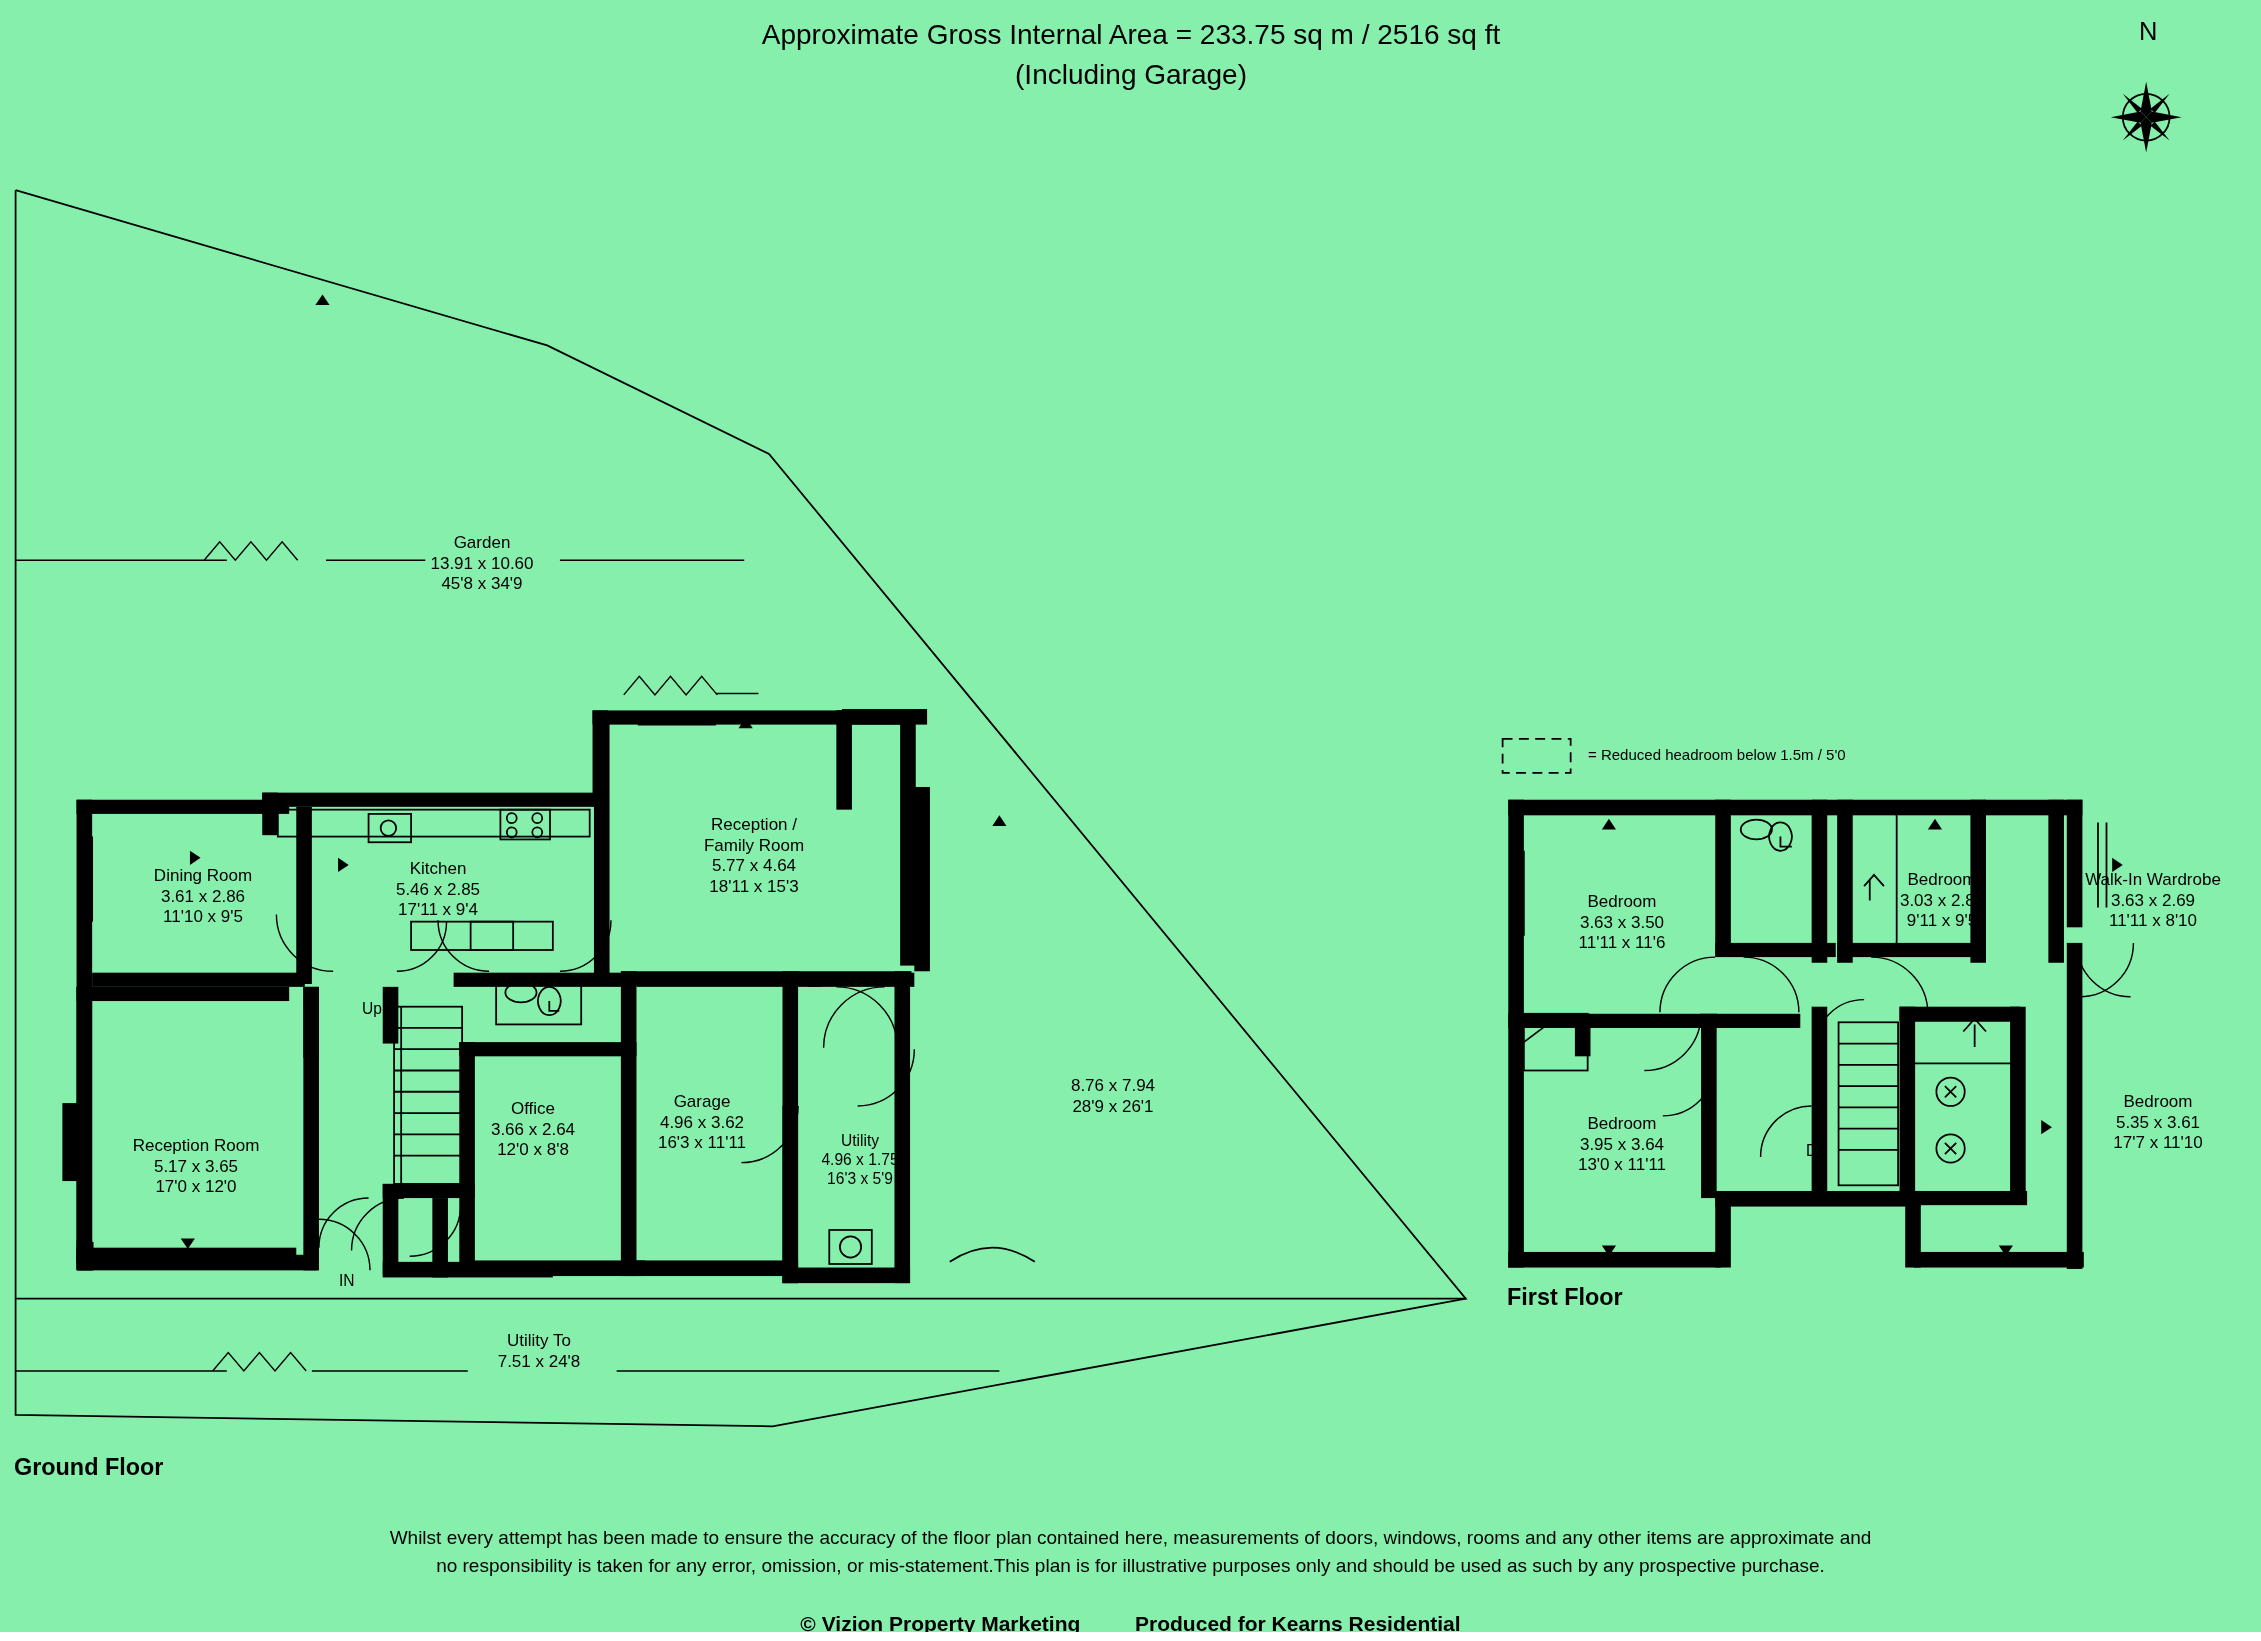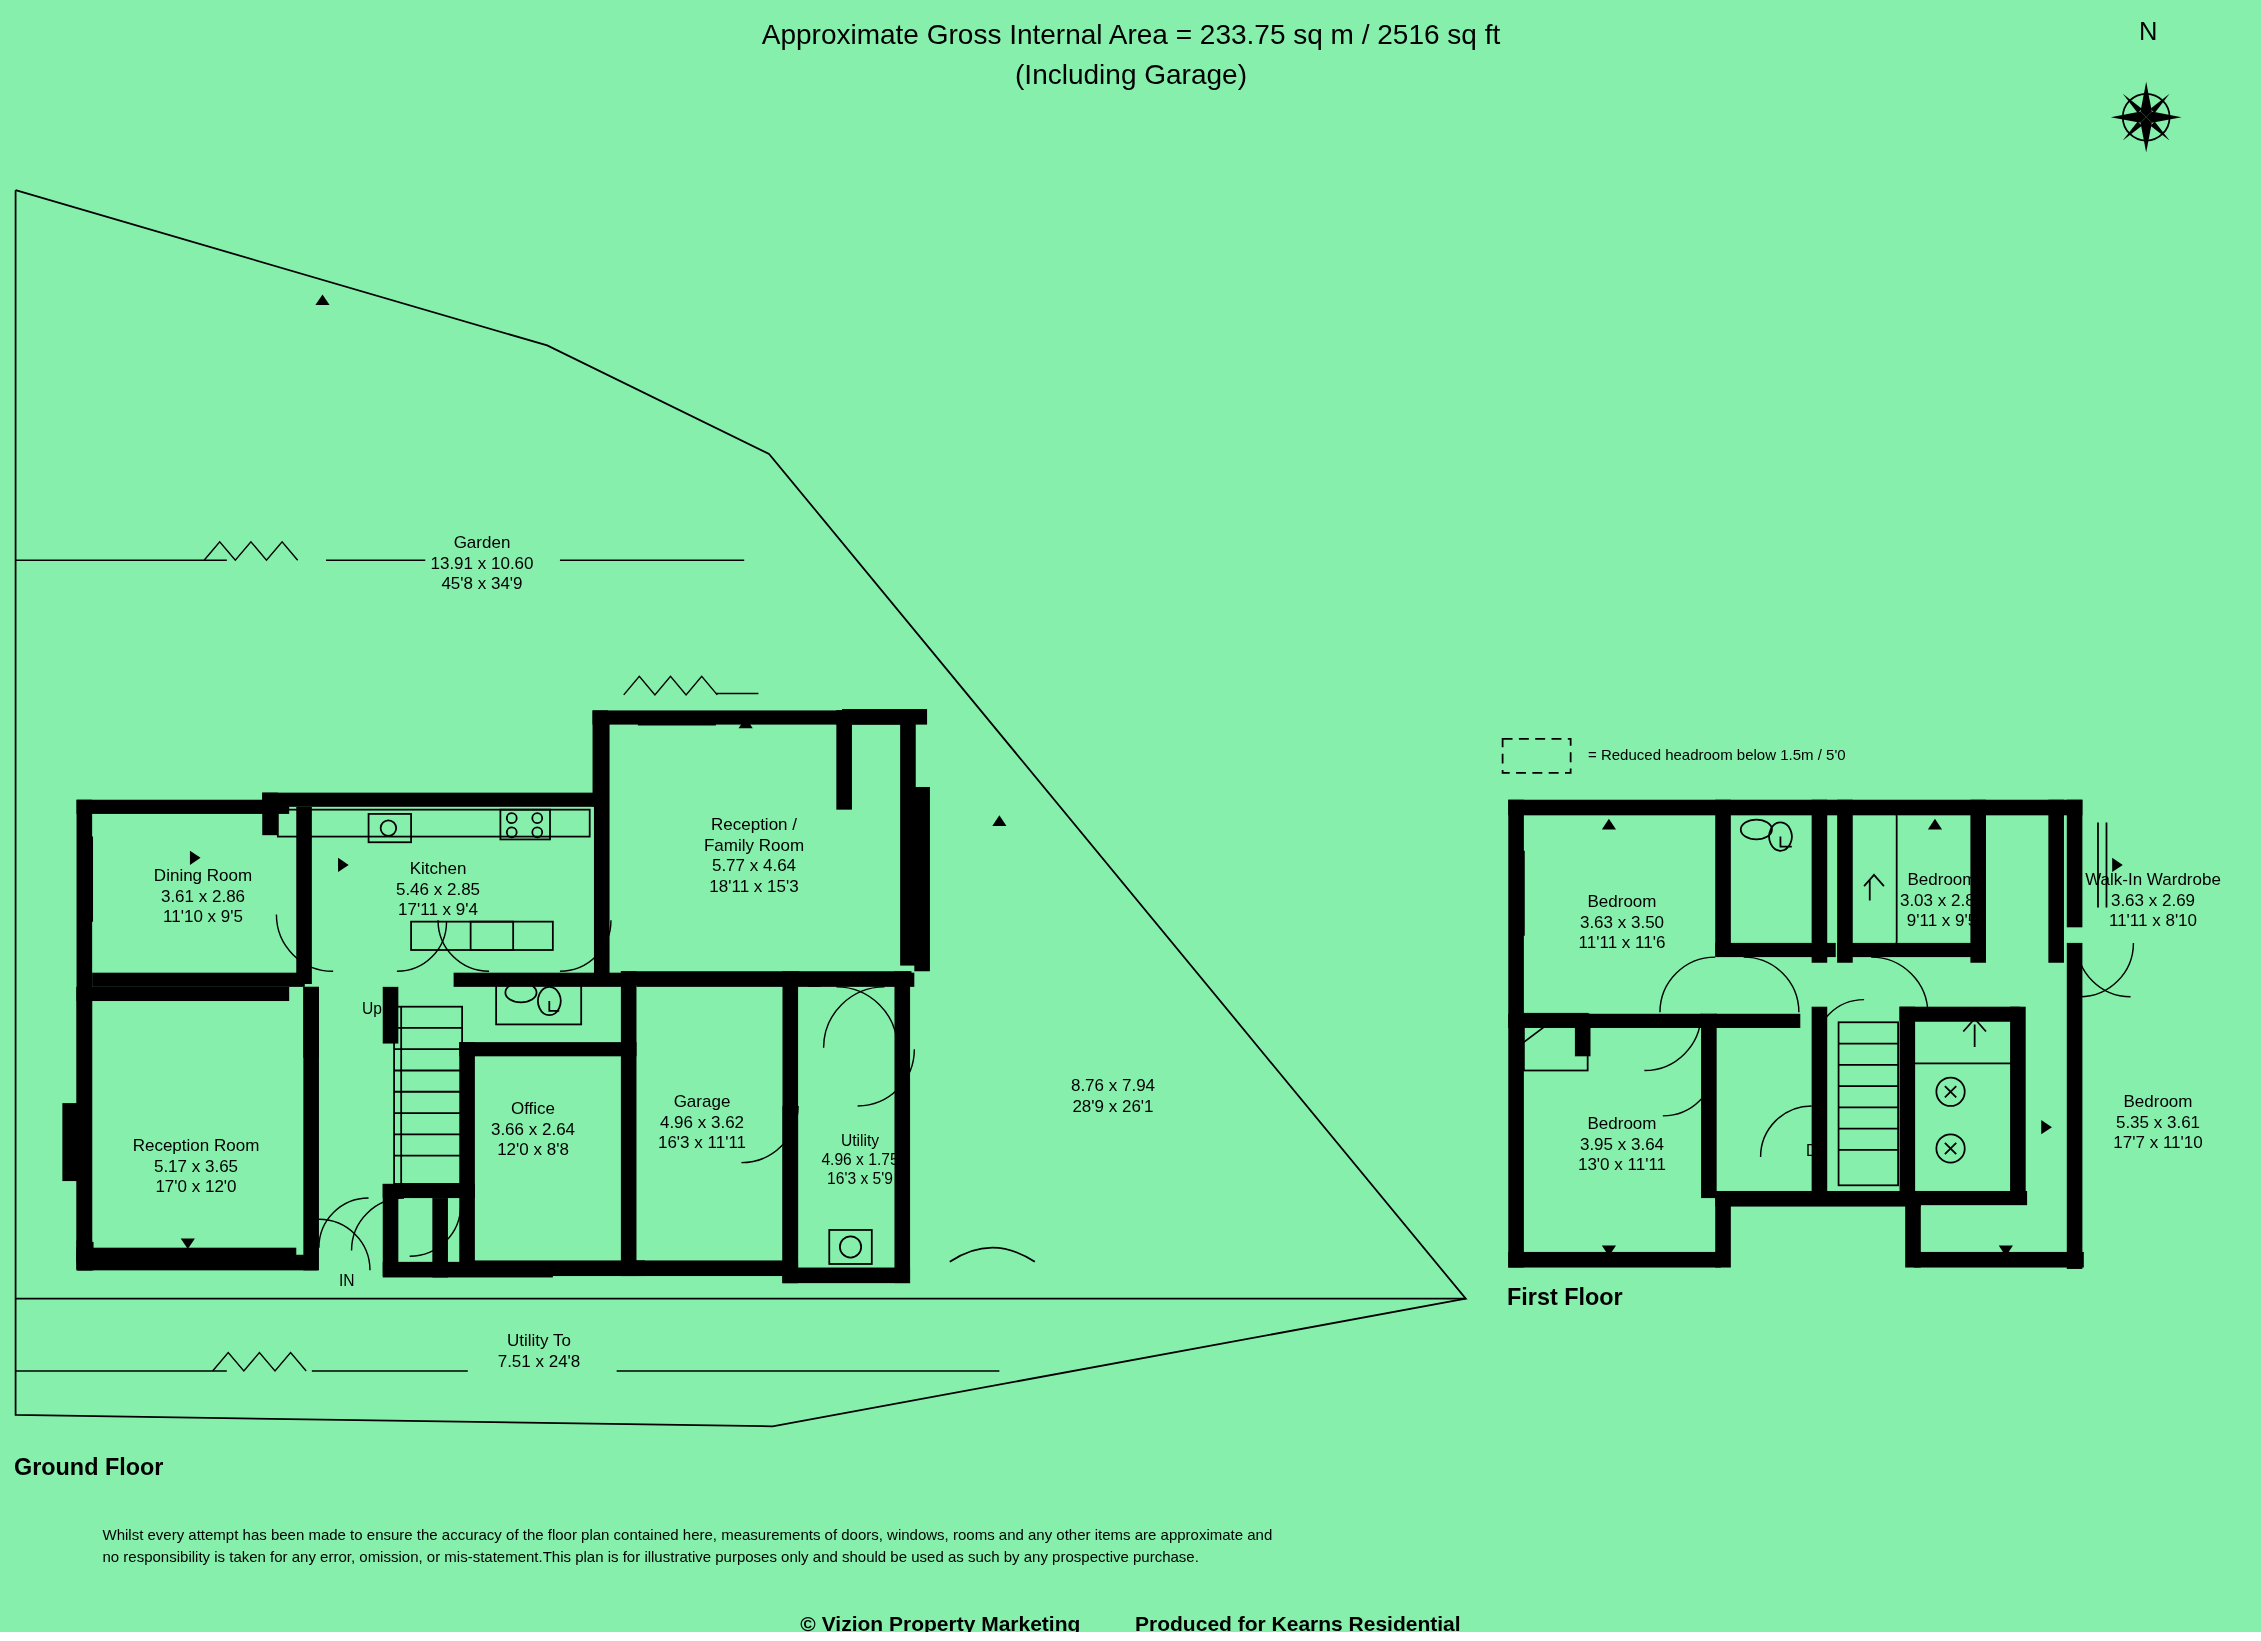--- a/index.html
+++ b/index.html
@@ -45,21 +45,22 @@
   .small {
     font-size: 15.6px;
   }
   .tiny {
     font-size: 15px;
   }
   .disclaimer {
     position: absolute;
     left: 50%;
     transform: translateX(-50%);
-    font-size: 15px;
+    text-align: center;
+    font-size: 19px;
     line-height: 1.45;
     width: 2056px;
   }
   .credit {
     position: absolute;
     left: 50%;
     transform: translateX(-50%);
     text-align: center;
     font-size: 21px;
     font-weight: bold;

